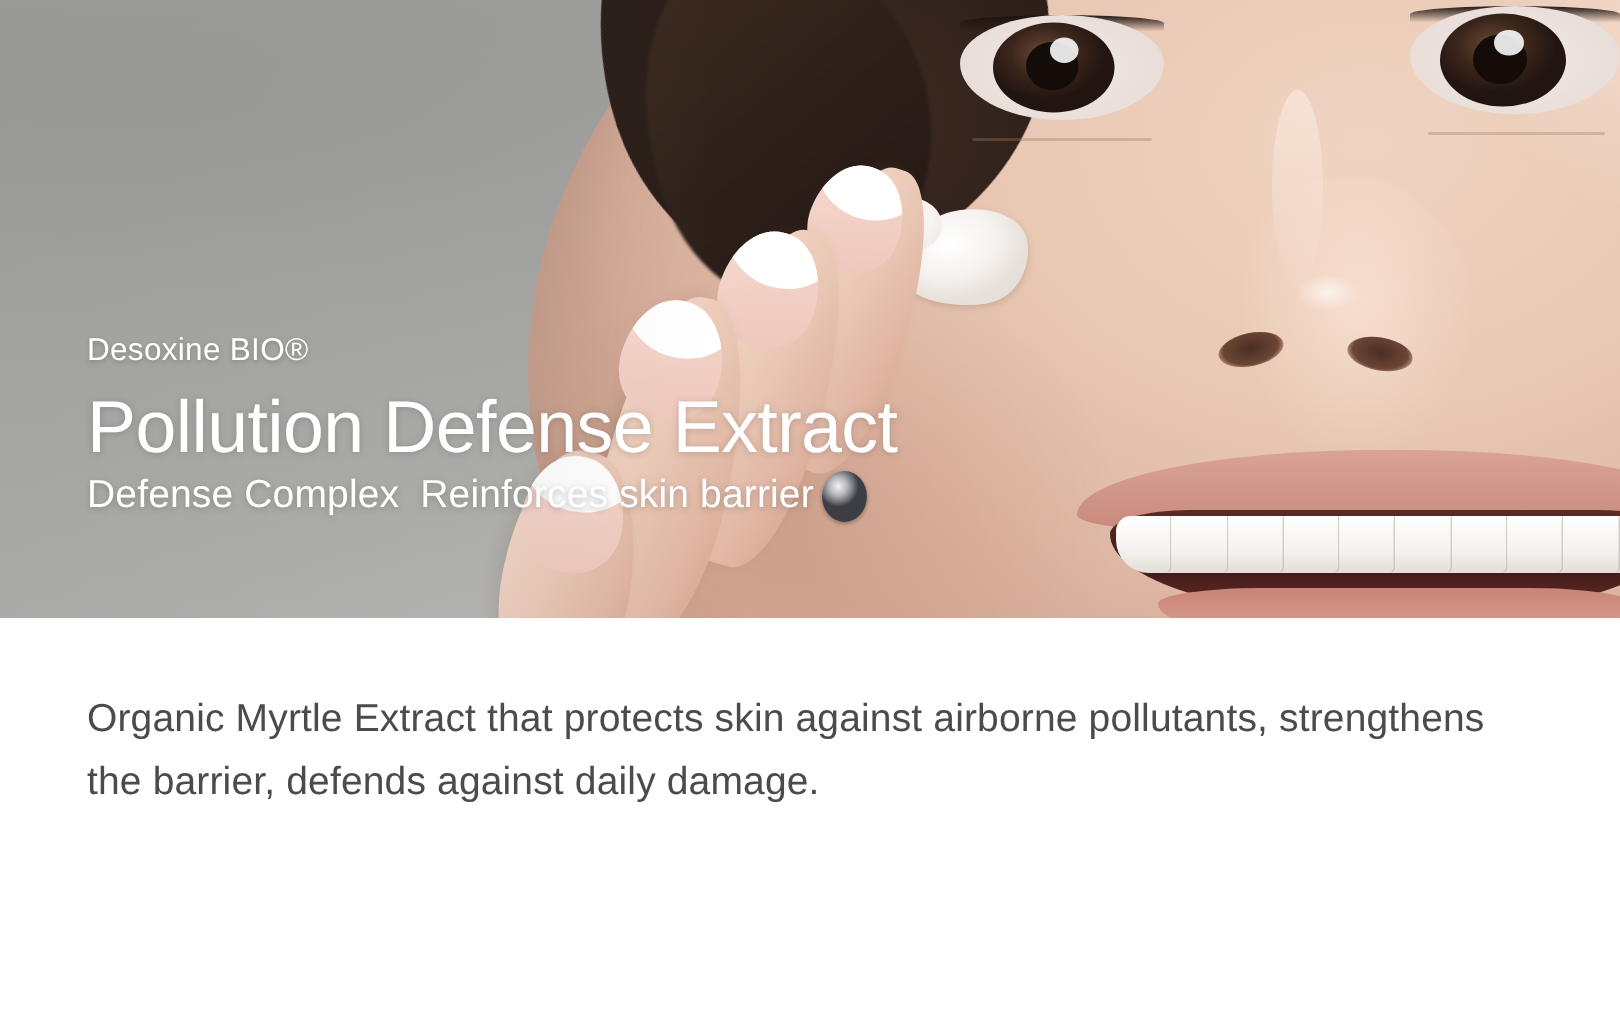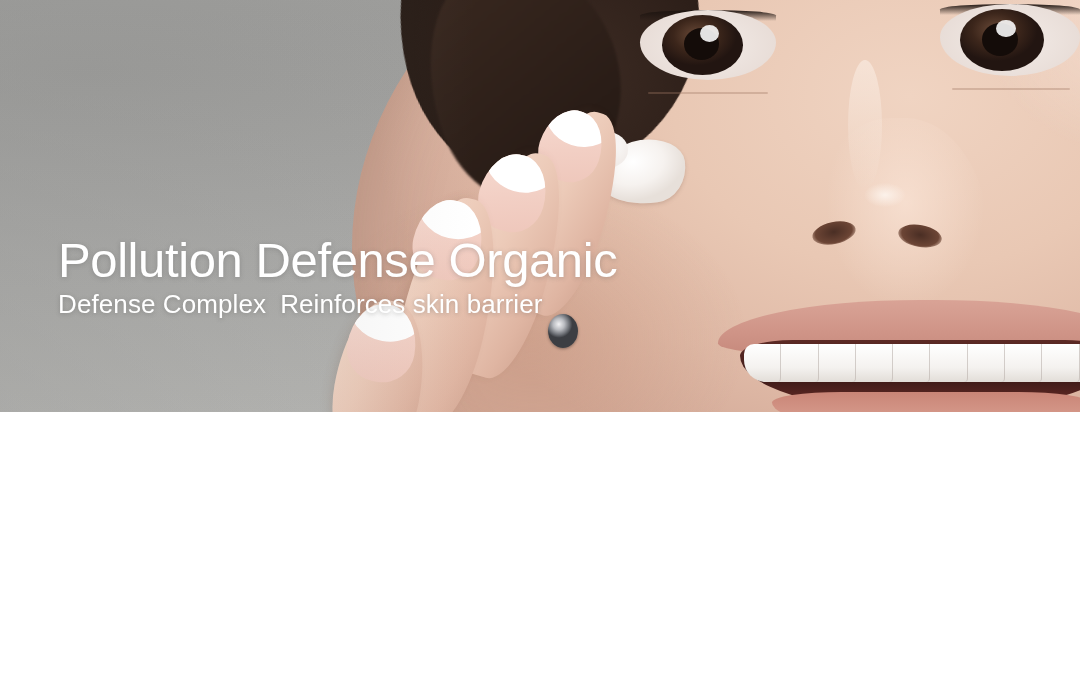--- a/index.html
+++ b/index.html
@@ -311,21 +311,25 @@
       <div class="nail n2"></div>
       <div class="finger f3"></div>
       <div class="nail n3"></div>
       <div class="finger f4"></div>
       <div class="nail n4"></div>
 
       <div class="hero-veil"></div>
     </div>
 
     <div class="hero-text">
-      <h1 class="headline">Pollution Defense Organic</h1>
+      <div class="brand">Desoxine BIO®</div>
+      <h1 class="headline">Pollution Defense Extract</h1>
       <div class="subline">
         <span>Defense Complex</span><span class="sep"></span><span>Reinforces skin barrier</span>
       </div>
     </div>
   </div>
 
+  <div class="content">
+    <p class="body-copy">Organic Myrtle Extract that protects skin against airborne pollutants, strengthens the barrier, defends against daily damage.</p>
+  </div>
 
 </div>
 
 </body></html>

